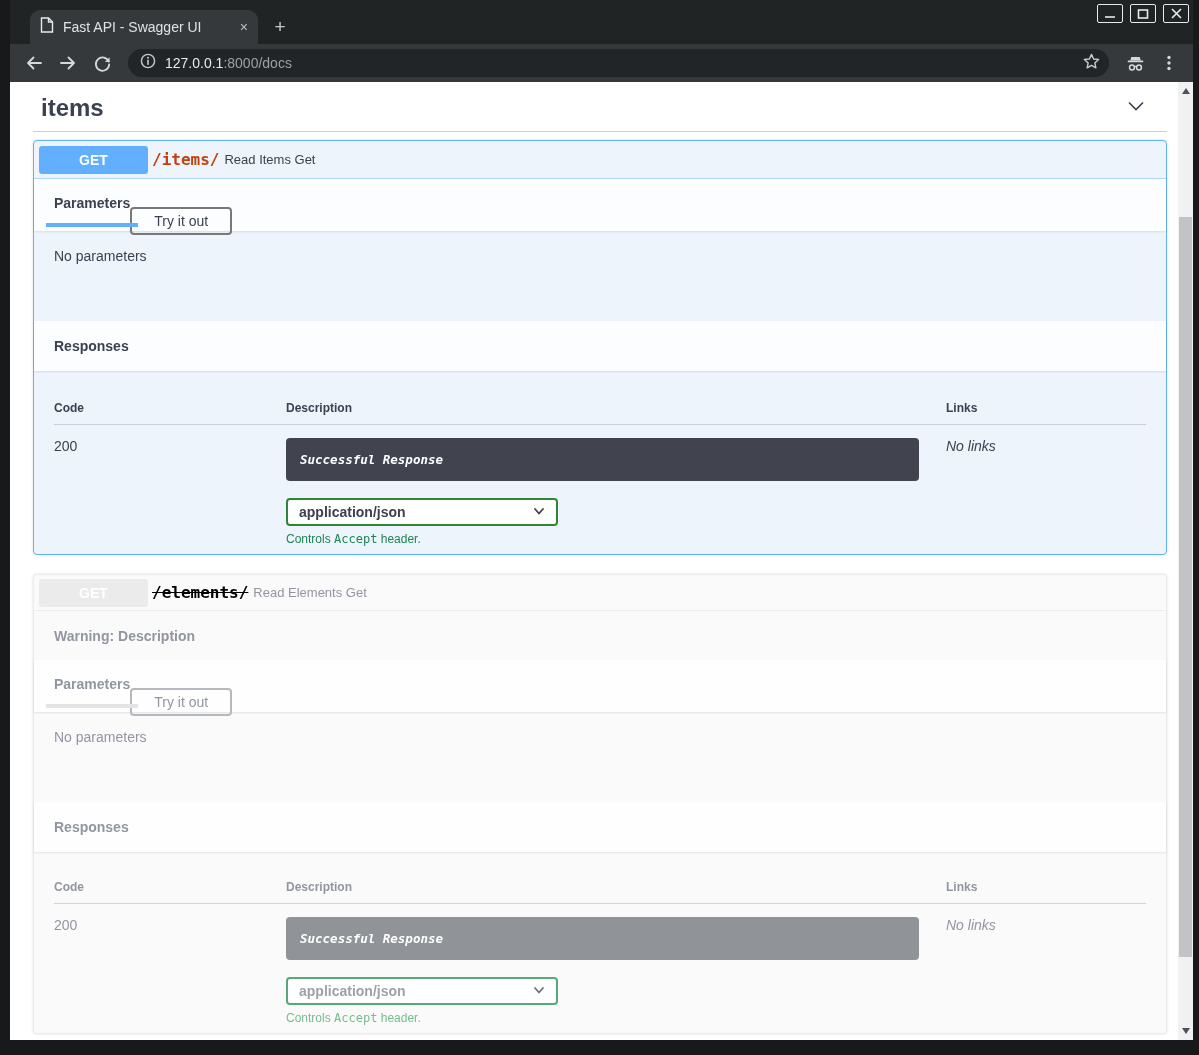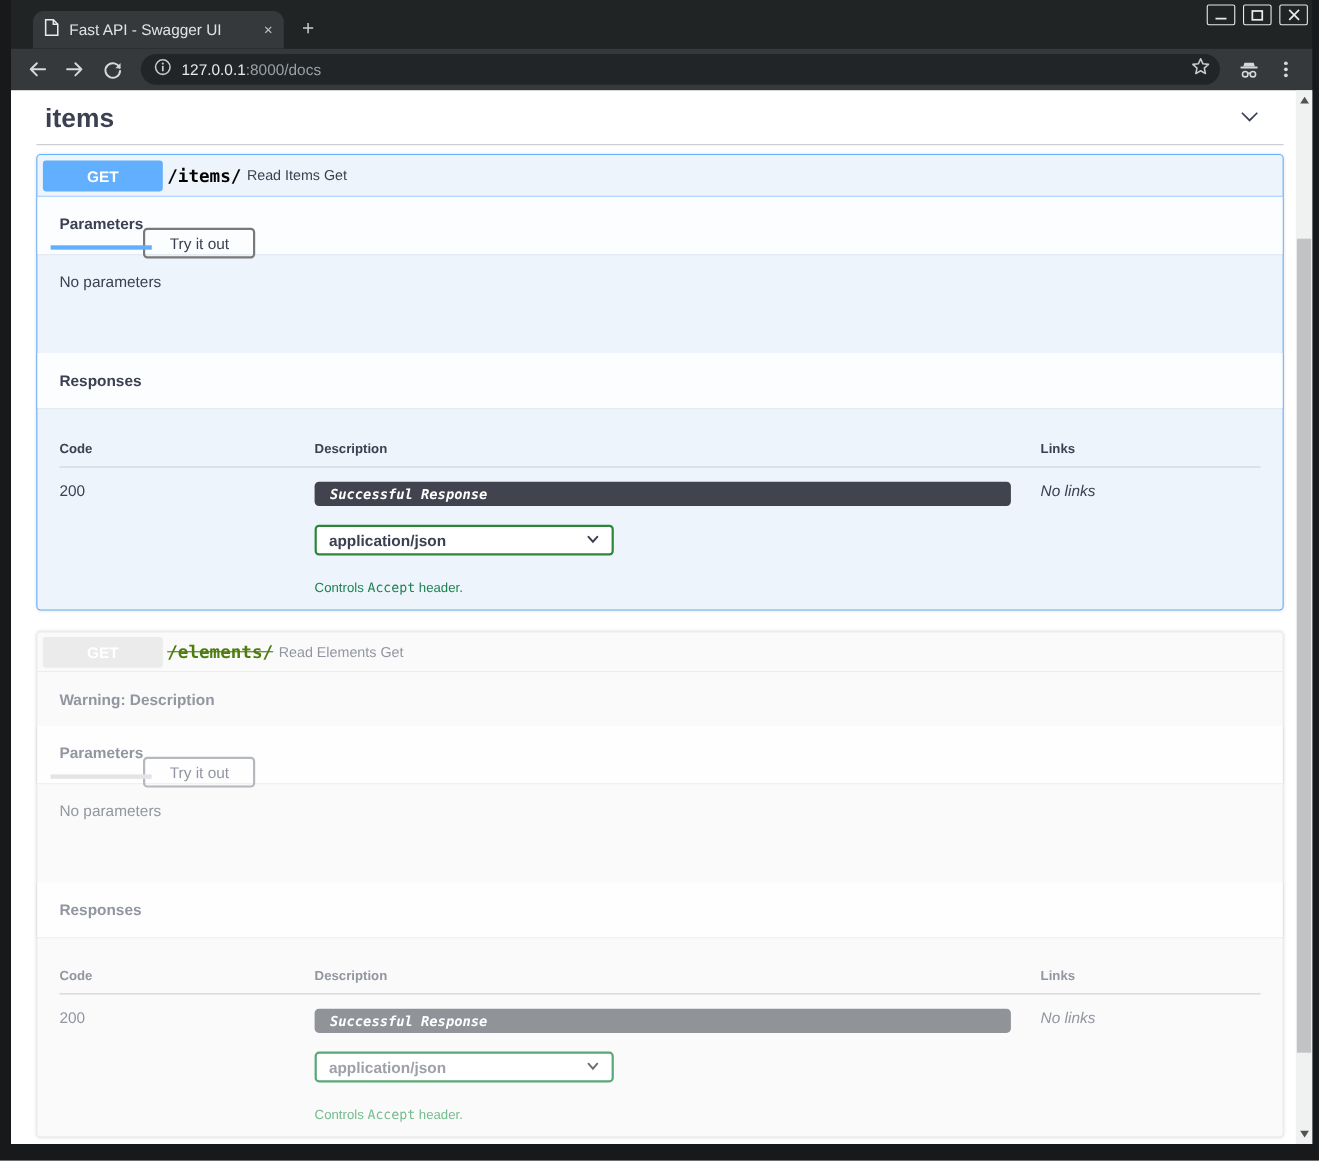--- a/index.html
+++ b/index.html
@@ -38,22 +38,22 @@
   .opblock { border-radius:4px; box-shadow:0 0 3px rgba(0,0,0,.12); }
   .opblock.get { margin-top:8px; border:1px solid #61affe; background:#edf4fb; }
   .opblock.deprecated { margin-top:19px; border:1px solid #ebebeb; background:#fafafa; }
 
   .op-summary { display:flex; align-items:center; padding:0 10px 0 5px; }
   .opblock.get .op-summary { height:38px; border-bottom:1px solid rgba(97,175,254,.45); }
   .opblock.deprecated .op-summary { height:36px; border-bottom:1px solid rgba(0,0,0,.05); }
   .method-badge { width:109px; height:28px; border-radius:3px; display:flex; align-items:center; justify-content:center; font-size:14px; font-weight:700; color:#fff; }
   .opblock.get .method-badge { background:#61affe; }
   .opblock.deprecated .method-badge { background:#ebebeb; }
-  .op-path { font-family:"DejaVu Sans Mono", monospace; font-size:16px; font-weight:700; color:#000000; margin-left:4px; }
-  .opblock.deprecated .op-path { color:#4d7c0f; text-decoration:line-through; }
+  .op-path { font-family:"DejaVu Sans Mono", monospace; font-size:16px; font-weight:700; color:#c2410c; margin-left:4px; }
+  .opblock.deprecated .op-path { color:#000000; text-decoration:line-through; }
   .op-desc { font-size:13px; color:#3b4151; margin-left:5px; }
   .opblock.deprecated .op-desc { color:#9296a0; }
 
   .warn-row { height:49px; display:flex; align-items:center; padding:0 20px; }
   .warn-text { font-size:14px; font-weight:700; color:#9296a0; }
 
   .sec-header { background:rgba(255,255,255,.8); display:flex; align-items:center; padding:0 20px; box-shadow:0 1px 2px rgba(0,0,0,.1); }
   .sec-header.params { height:52px; }
   .sec-header.resp { height:50px; }
   .sec-title { font-size:14px; font-weight:700; color:#3b4151; }
@@ -72,25 +72,25 @@
   .opblock.get .resp-body { height:183px; }
   .opblock.deprecated .resp-body { height:181px; padding-top:28px; }
   .resp-grid { display:grid; grid-template-columns:232px 660px 1fr; }
   .resp-head { font-size:12px; font-weight:700; color:#3b4151; padding-bottom:9px; }
   .opblock.deprecated .resp-head { color:#9296a0; }
   .head-rule { grid-column:1 / -1; border-bottom:1px solid rgba(59,65,81,.2); }
   .resp-row > div { padding-top:13px; }
   .resp-code { font-size:14px; color:#3b4151; }
   .opblock.deprecated .resp-code { color:#9296a0; }
   .resp-boxwrap { }
-  .success-box { width:633px; height:22px; border-radius:4px; background:#41444e; color:#ffffff; display:flex; align-items:center; padding:0 14px; font-family:"DejaVu Sans Mono", monospace; font-style:italic; font-weight:700; font-size:12.5px; }
+  .success-box { width:633px; height:43px; border-radius:4px; background:#41444e; color:#ffffff; display:flex; align-items:center; padding:0 14px; font-family:"DejaVu Sans Mono", monospace; font-style:italic; font-weight:700; font-size:12.5px; }
   .opblock.deprecated .success-box { background:#909398; }
   .media-select { margin-top:17px; width:272px; height:28px; background:#fff; border:2px solid #2e8539; border-radius:4px; display:flex; align-items:center; justify-content:space-between; padding:0 10px 0 11px; font-size:14px; font-weight:700; color:#3b4151; cursor:pointer; }
   .opblock.deprecated .media-select { border-color:#58a877; color:#9ea1a8; }
-  .accept-note { margin-top:22px; font-size:12px; color:#1e8352; }
+  .accept-note { margin-top:6px; font-size:12px; color:#1e8352; }
   .accept-note code { font-family:"DejaVu Sans Mono", monospace; font-size:12px; }
   .opblock.deprecated .accept-note { color:#74bd8f; }
   .resp-links { font-size:14px; font-style:italic; color:#3b4151; }
   .opblock.deprecated .resp-links { color:#9296a0; }
 
   
   .scrollbar { width:15px; background:#f0f1f1; position:relative; }
   .sb-arrow { position:absolute; left:0; width:15px; height:14px; display:flex; align-items:center; justify-content:center; }
   .sb-arrow.up { top:2px; } .sb-arrow.down { bottom:2px; }
   .tri-up { width:0; height:0; border-left:4px solid transparent; border-right:4px solid transparent; border-bottom:6px solid #4e5254; }

